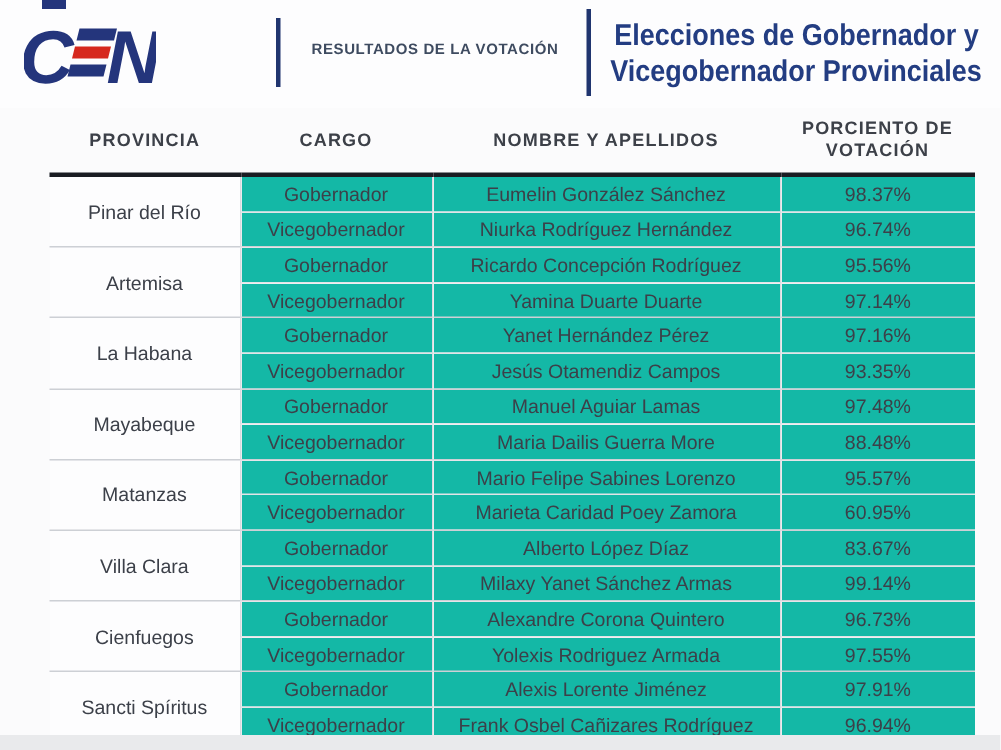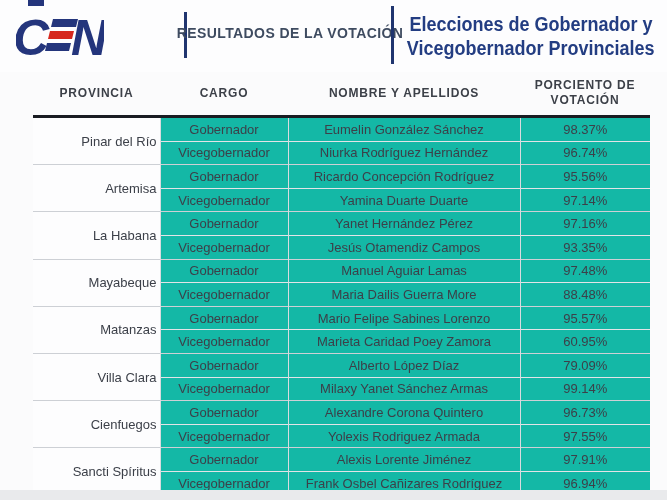--- a/index.html
+++ b/index.html
@@ -15,21 +15,21 @@
   .logo-svg{position:absolute;left:16px;top:10px;}
   .logo-text{position:absolute;left:108px;top:13px;line-height:1.02;}
   .logo-text .org{font-size:10.5px;font-weight:bold;color:#24357c;letter-spacing:.3px;}
   .logo-text .country{font-size:6.8px;color:#8d97a8;letter-spacing:.4px;margin-top:2px;}
   .vdiv{position:absolute;width:3px;background:#20356f;}
   .vdiv.d1{left:184px;top:12px;height:46px;}
   .vdiv.d2{left:391px;top:6px;height:58px;}
   .subtitle{
     position:absolute;left:192px;top:0;width:196px;height:66px;
     display:flex;align-items:center;justify-content:center;
-    font-size:14px;font-weight:bold;letter-spacing:.4px;color:#3e4b60;white-space:nowrap;
+    font-size:10px;font-weight:bold;letter-spacing:.4px;color:#3e4b60;white-space:nowrap;
   }
   .title{
     position:absolute;left:399px;top:6px;width:264px;height:60px;
     display:flex;flex-direction:column;align-items:center;justify-content:center;
     color:#233d82;font-weight:bold;font-size:20px;line-height:1.22;text-align:center;
   }
   .title span{display:inline-block;transform:scaleX(.9);white-space:nowrap;}
   
   .tablewrap{position:absolute;left:33px;top:74px;width:617px;}
   table{border-collapse:collapse;table-layout:fixed;width:617px;}
@@ -40,21 +40,21 @@
     border-bottom:3px solid #191c22;line-height:1.25;
   }
   tbody td{
     font-size:13px;color:#3c4049;text-align:center;vertical-align:middle;
     height:22.6px;padding:0 3px;background:#14b8a6;white-space:nowrap;overflow:hidden;
   }
   tbody td.cb{border-left:1px solid #d9dbdf;}
   tbody tr.sub-row td{border-top:1px solid #e2e4e7;}
   tbody tr.group-start td{border-top:1px solid #cdd0d5;}
   table{border-bottom:3px solid #1d2431;}
-  td.provincia{background:#fdfdfe;text-align:right;}
+  td.provincia{background:#fdfdfe;}
   
   .footer-strip{position:absolute;left:0;bottom:0;width:667px;height:10px;background:#e9eaec;}
 </style>
 </head>
 <body>
 
 <div class="banner">
   <div class="crop-mark"></div>
 
   <svg class="logo-svg" width="88" height="52" viewBox="0 0 88 52" aria-hidden="true">
@@ -145,21 +145,21 @@
         </tr>
         <tr class="sub-row">
           <td class="cb cargo">Vicegobernador</td>
           <td class="cb nombre">Marieta Caridad Poey Zamora</td>
           <td class="cb porciento">60.95%</td>
         </tr>
         <tr class="group-start">
           <td rowspan="2" class="provincia">Villa Clara</td>
           <td class="cb cargo">Gobernador</td>
           <td class="cb nombre">Alberto López Díaz</td>
-          <td class="cb porciento">79.09%</td>
+          <td class="cb porciento">83.67%</td>
         </tr>
         <tr class="sub-row">
           <td class="cb cargo">Vicegobernador</td>
           <td class="cb nombre">Milaxy Yanet Sánchez Armas</td>
           <td class="cb porciento">99.14%</td>
         </tr>
         <tr class="group-start">
           <td rowspan="2" class="provincia">Cienfuegos</td>
           <td class="cb cargo">Gobernador</td>
           <td class="cb nombre">Alexandre Corona Quintero</td>

